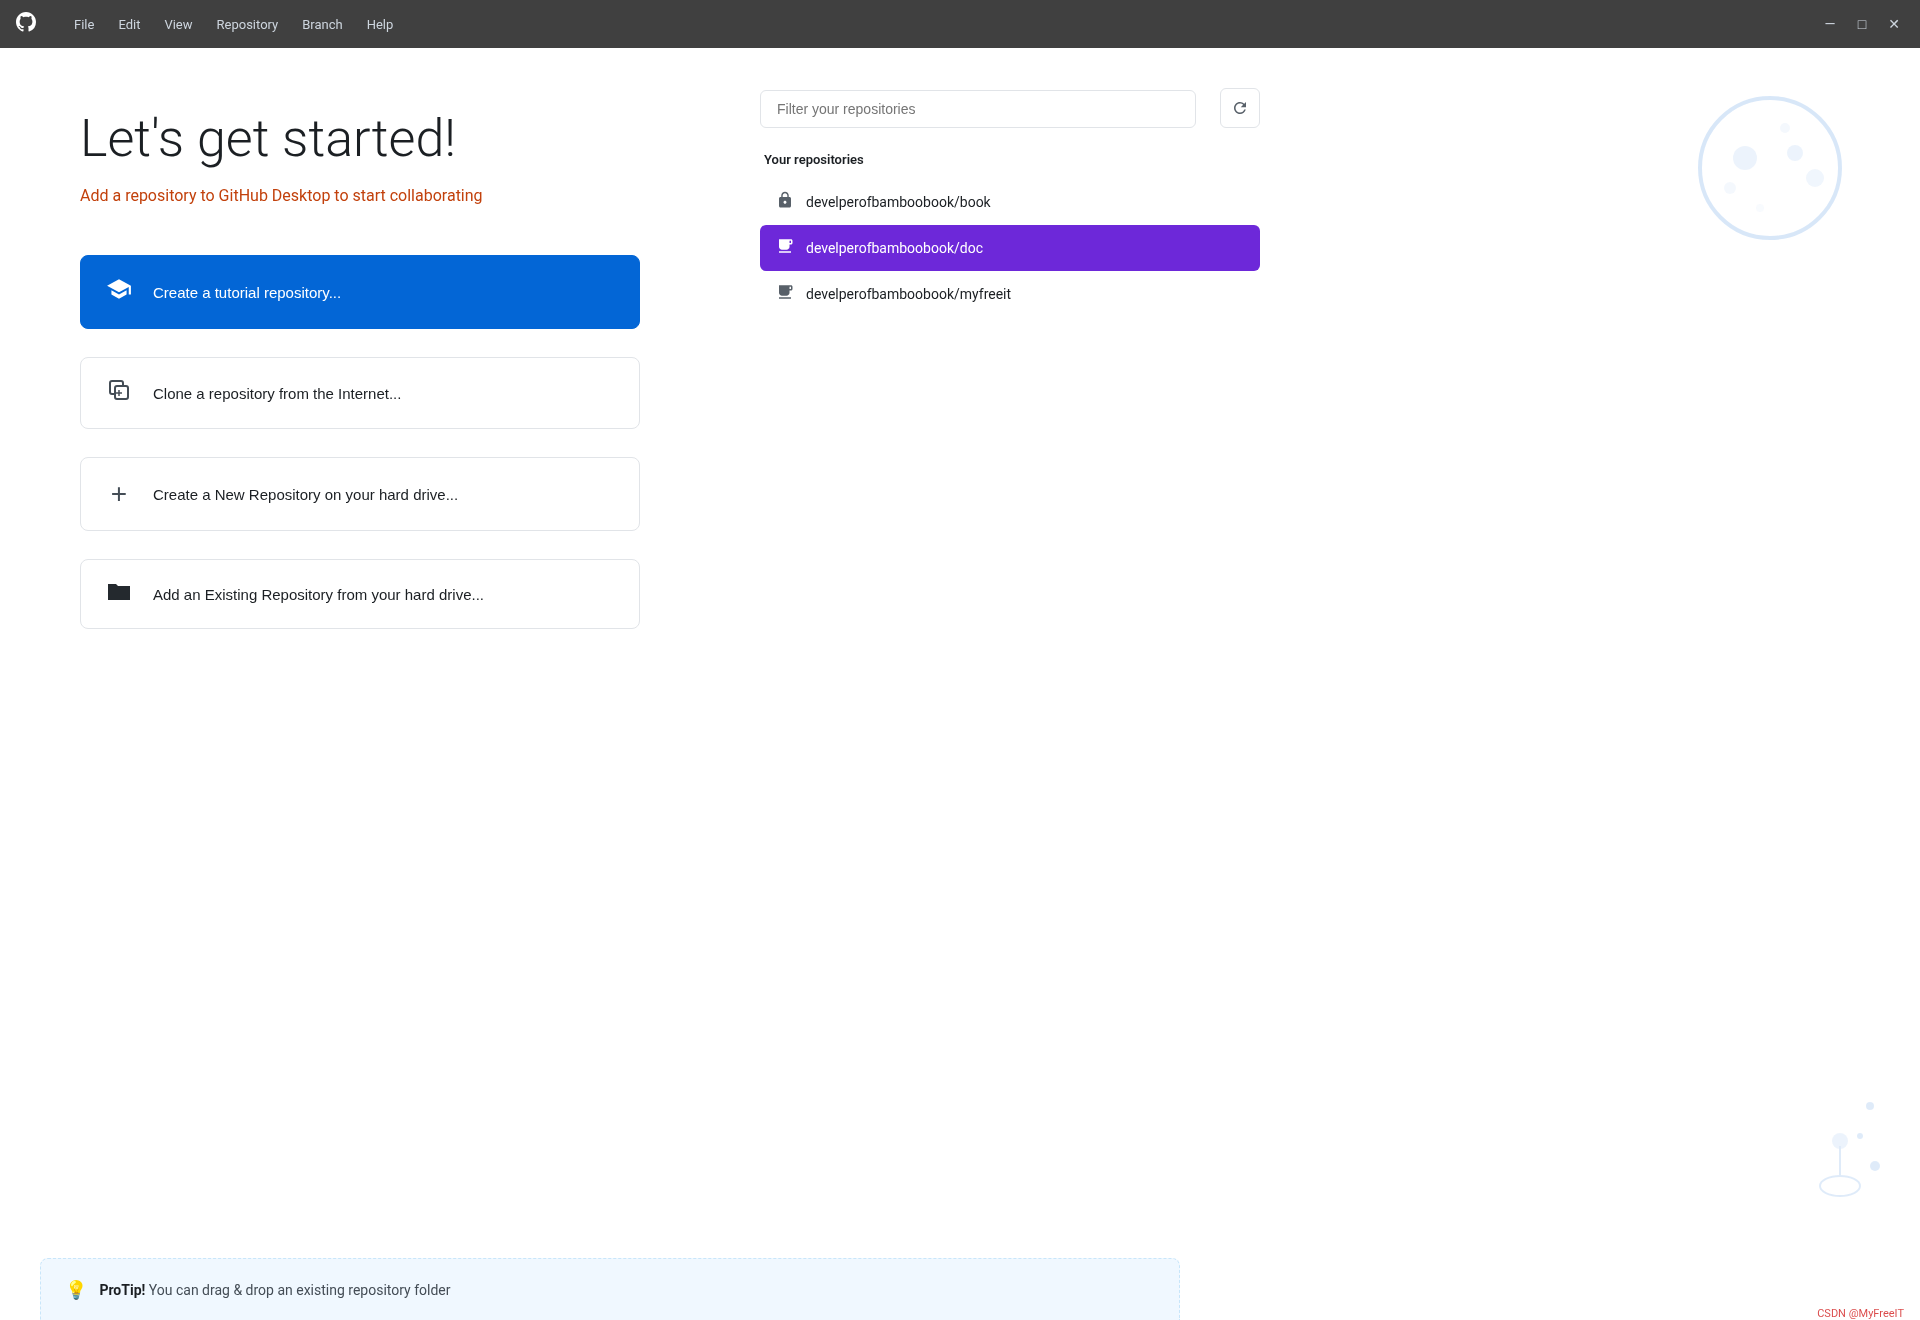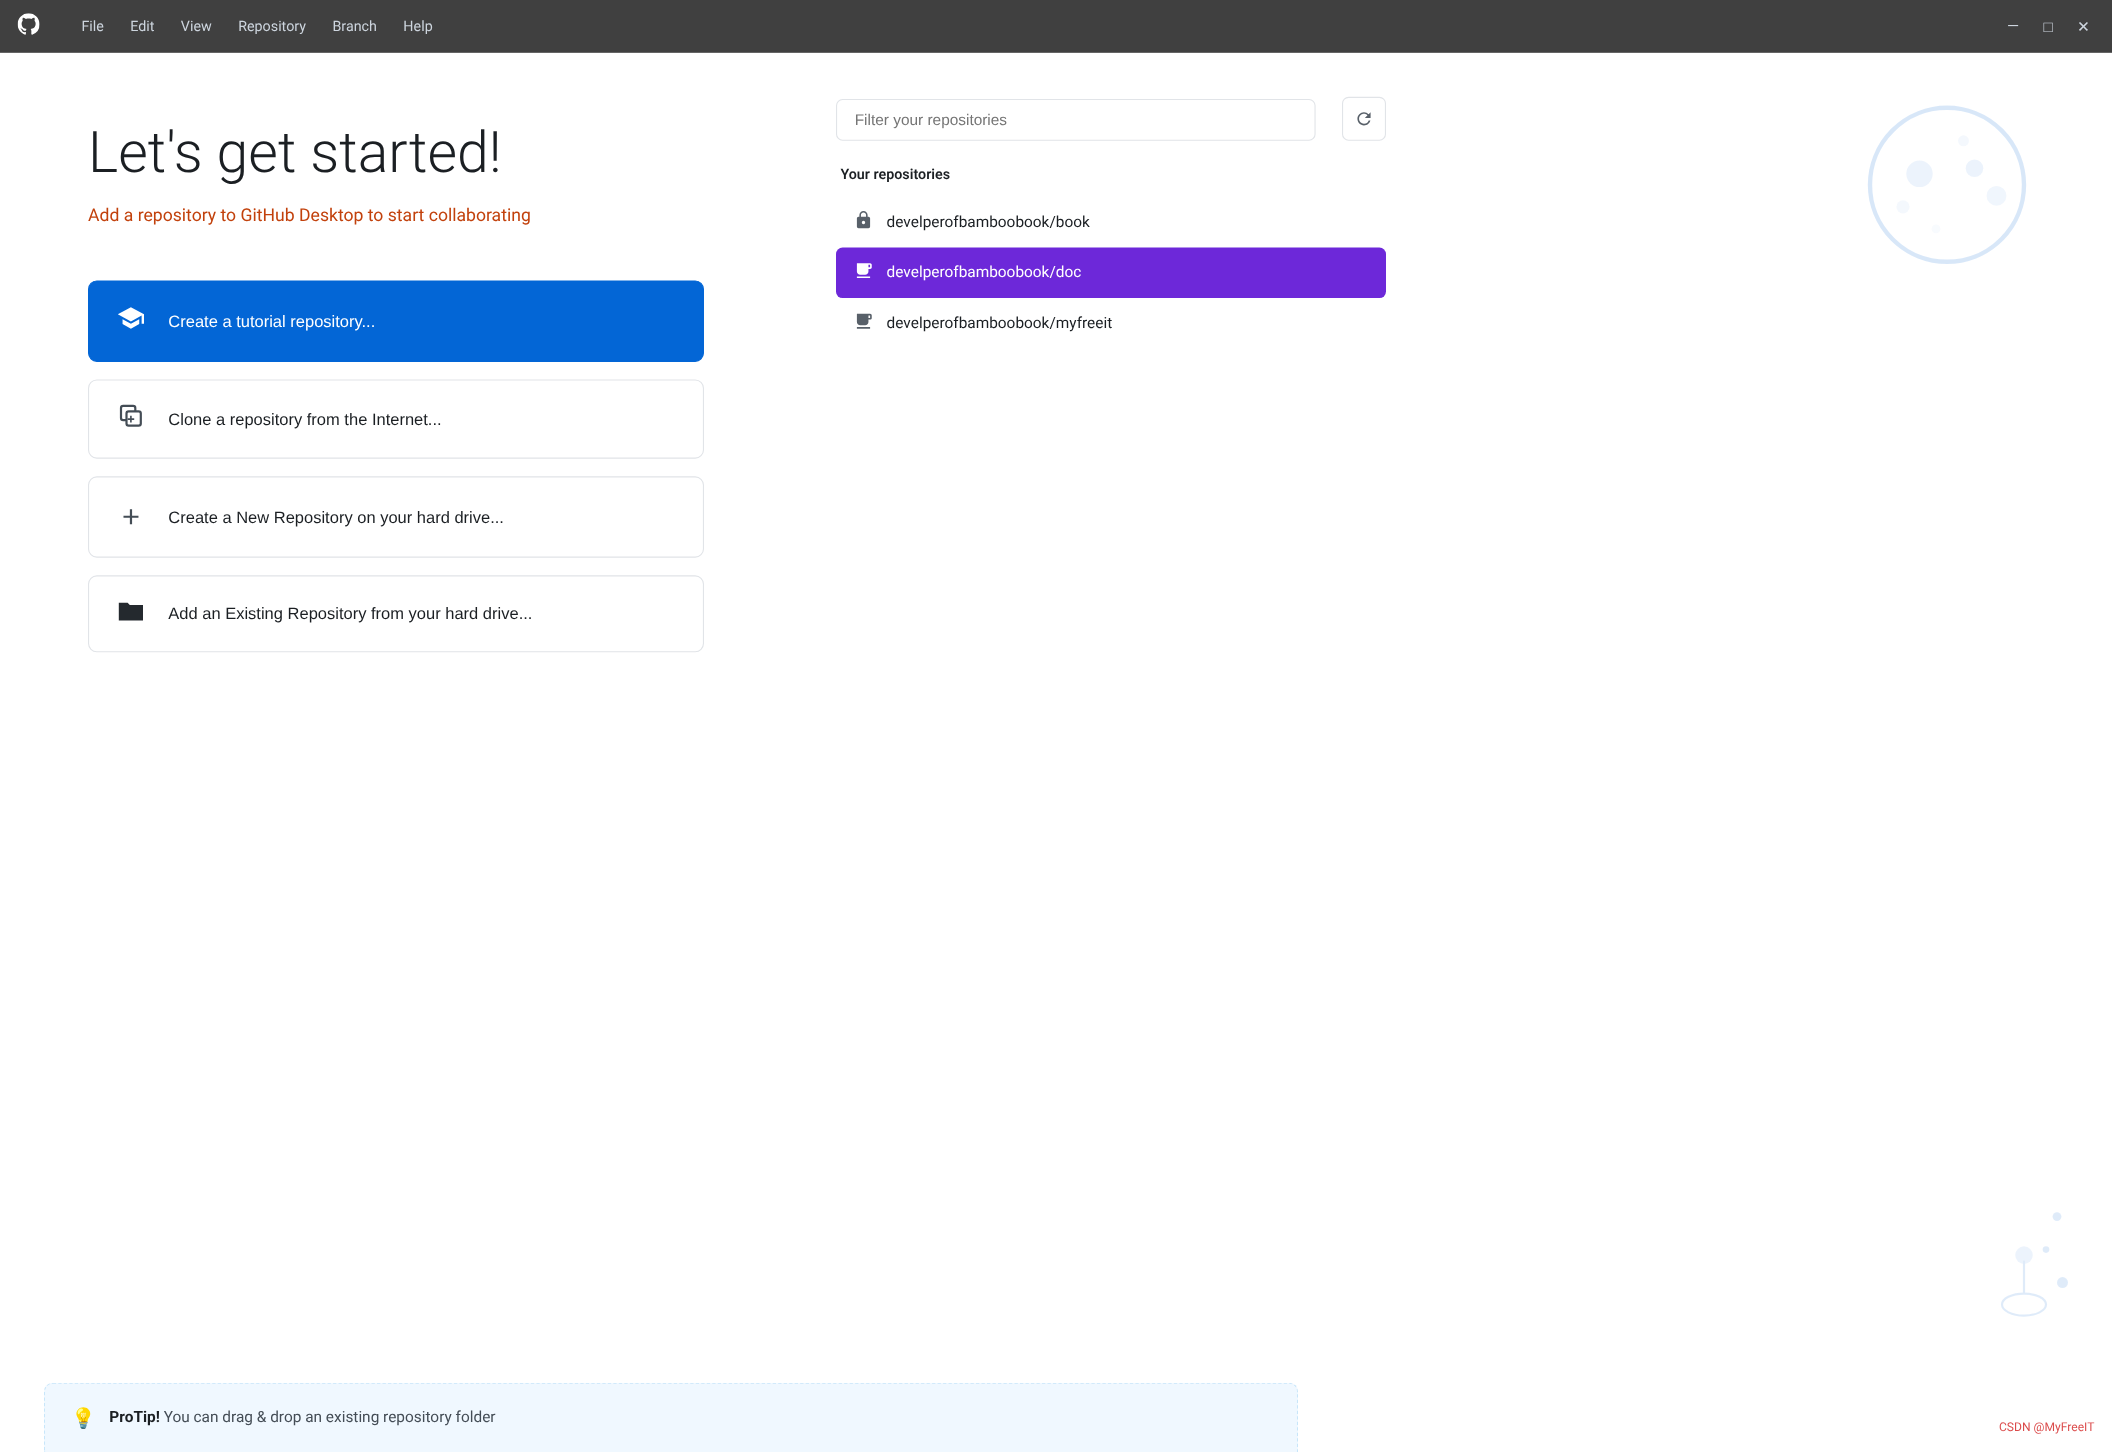--- a/index.html
+++ b/index.html
@@ -80,21 +80,21 @@
 
     .page-subtitle {
       font-size: 16px;
       color: #c2410c;
       margin-bottom: 50px;
     }
 
     .action-buttons {
       display: flex;
       flex-direction: column;
-      gap: 16px;
+      gap: 28px;
       max-width: 580px;
       justify-content: center;
     }
 
     .action-btn {
       display: flex;
       align-items: center;
       gap: 20px;
       padding: 20px 24px;
       border-radius: 8px;
@@ -230,21 +230,21 @@
     }
 
     .protip-label {
       font-weight: 700;
       color: #1b1f23;
     }
 
     
     .watermark {
       position: absolute;
-      bottom: 16px;
+      bottom: 0;
       right: 16px;
       font-size: 11px;
       color: #c00;
       opacity: 0.7;
       text-align: right;
     }
   </style>
 </head>
 <body>
 

